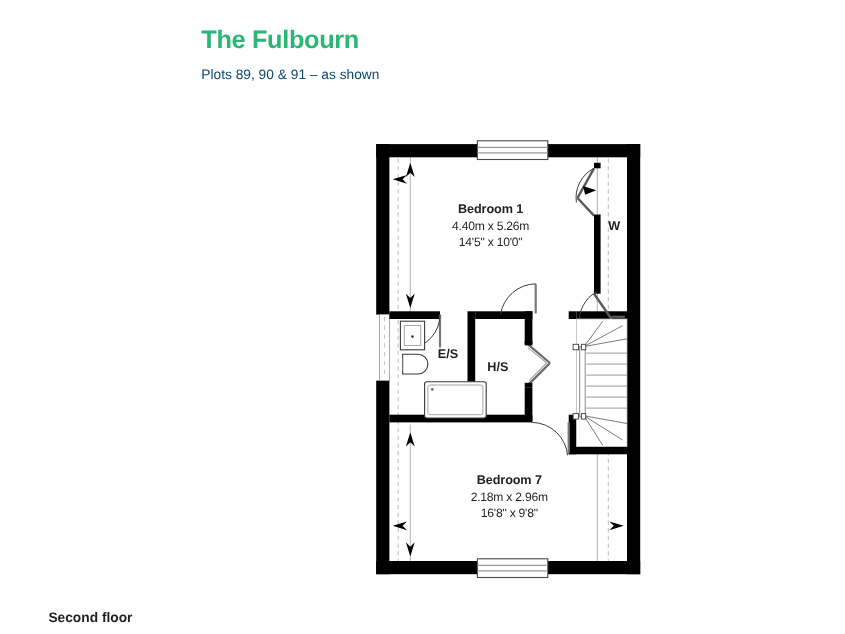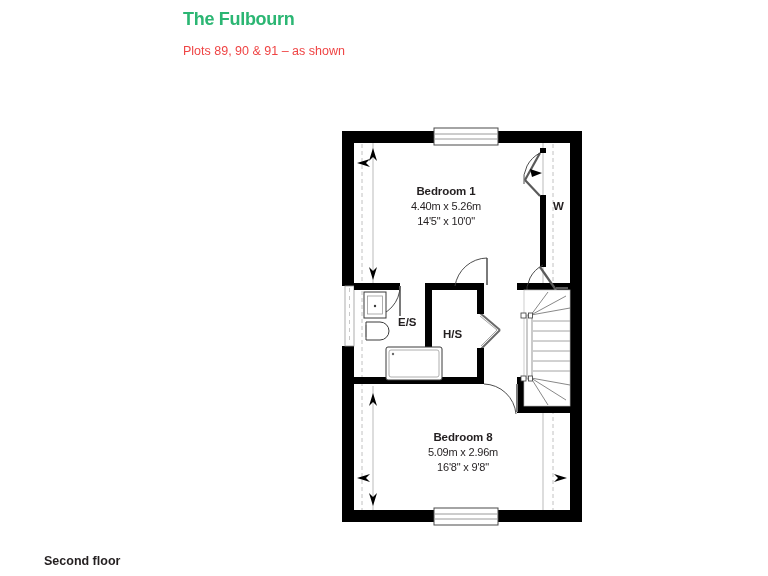--- a/index.html
+++ b/index.html
@@ -10,25 +10,25 @@
     font-family:"Liberation Sans", sans-serif;
     color:#231f20;
     overflow:hidden;
     position:relative;
   }
   #page{position:relative;width:768px;height:576px;}
 
   
   .header{position:absolute;left:183px;top:0px;width:420px;}
   .plan-title{
-    font-size:18px;font-weight:bold;color:#2bb673;
-    letter-spacing:-0.3px;line-height:32px;margin:0;padding-top:3px;
+    font-size:23px;font-weight:bold;color:#2bb673;
+    letter-spacing:-0.3px;line-height:32px;margin:0;padding-top:20px;
   }
   .plan-subtitle{
-    font-size:12.5px;color:#ef4444;margin:0;padding-top:9px;
+    font-size:12.5px;color:#0c4a6e;margin:0;padding-top:9px;
     letter-spacing:0px;line-height:15px;
   }
 
   
   .plan-wrap{position:absolute;left:0;top:0;width:768px;height:468px;}
   .floor-caption{
     position:absolute;left:0px;top:554px;width:768px;text-align:left;
     font-size:12.5px;font-weight:bold;color:#231f20;padding-left:44px;
   }
 
@@ -233,22 +233,22 @@
 
     </svg>
 
     <div class="room-label" style="left:386px;top:184px;width:120px;">
       <div class="rm-name">Bedroom 1</div>
       <div class="rm-dim">4.40m x 5.26m</div>
       <div class="rm-dim">14'5" x 10'0"</div>
     </div>
 
     <div class="room-label" style="left:403px;top:430px;width:120px;">
-      <div class="rm-name">Bedroom 8</div>
-      <div class="rm-dim">5.09m x 2.96m</div>
+      <div class="rm-name">Bedroom 7</div>
+      <div class="rm-dim">2.18m x 2.96m</div>
       <div class="rm-dim">16'8" x 9'8"</div>
     </div>
 
     <div class="small-label" style="left:398px;top:316px;text-align:center;">E/S</div>
 
     <div class="small-label" style="left:443px;top:328px;">H/S</div>
 
     <div class="small-label" style="left:553px;top:200px;">W</div>
 
     <div class="floor-caption">Second floor</div>

